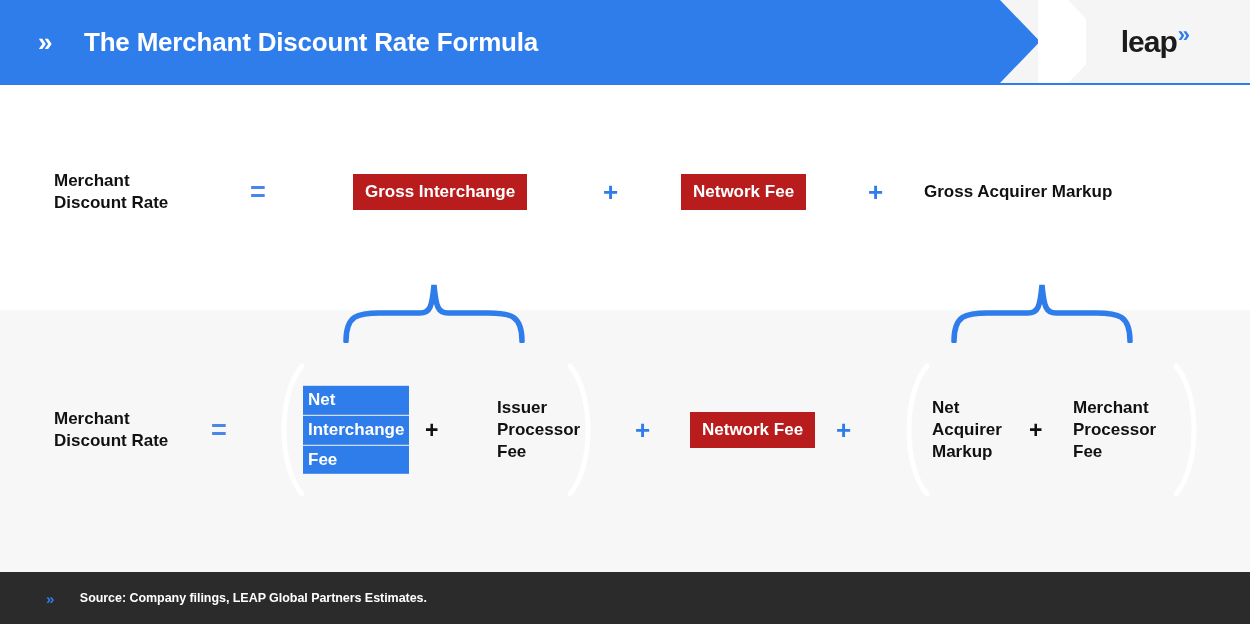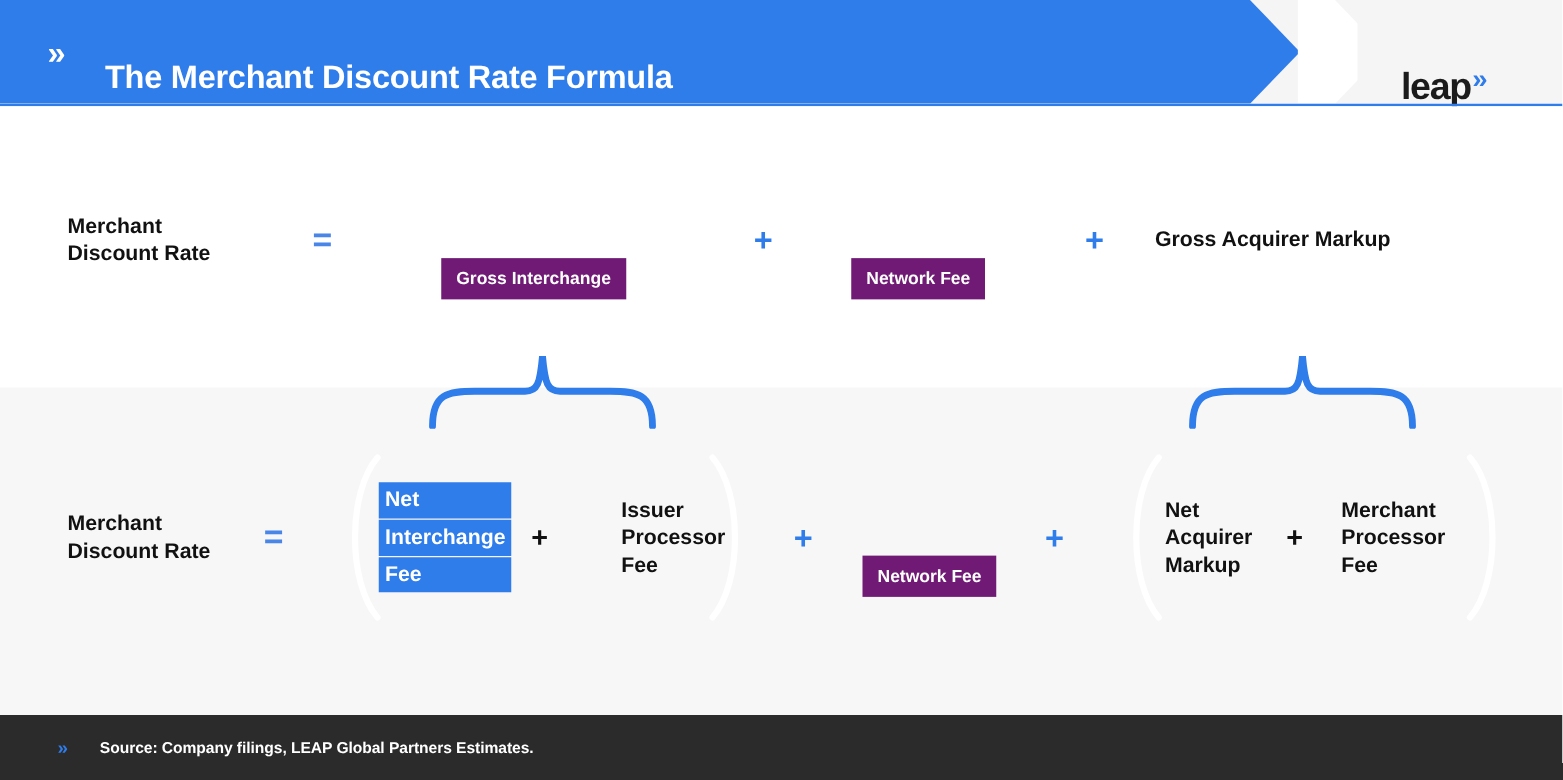--- a/index.html
+++ b/index.html
@@ -28,25 +28,24 @@
   }
   .header-chevron {
     position: absolute; left: 38px; top: 50%; transform: translateY(-50%);
     color: #ffffff; font-size: 26px; font-weight: 700; letter-spacing: -2px;
     line-height: 1;
   }
   .header-title {
     position: absolute; left: 84px; top: 50%; transform: translateY(-50%);
     color: #ffffff; font-size: 26px; font-weight: 700; letter-spacing: -0.2px;
     white-space: nowrap;
-    margin-top: 20px;
   }
   .logo {
     position: absolute; right: 62px; top: 50%; transform: translateY(-50%);
-    display: flex; align-items: flex-start; line-height: 1; margin-top: 28px;
+    display: flex; align-items: flex-start; line-height: 1;
   }
   .logo-word { color: #1b1b1b; font-size: 30px; font-weight: 700; letter-spacing: -1px; }
   .logo-mark {
     color: #2f7ceb; font-size: 22px; font-weight: 700;
     margin-left: 1px; margin-top: -3px; letter-spacing: -2px;
   }
   .header-underline {
     position: absolute; left: 0; top: 83px; width: 1250px; height: 2px;
     background: #2f7ceb;
   }
@@ -75,23 +74,23 @@
     line-height: 1;
   }
   .r1-eq { left: 250px; top: 50%; transform: translateY(-50%); }
   .plus {
     position: absolute; color: #2f7ceb; font-size: 26px; font-weight: 700; line-height: 1;
   }
   .r1-p1 { left: 603px; top: 50%; transform: translateY(-50%); }
   .r1-p2 { left: 868px; top: 50%; transform: translateY(-50%); }
 
   .hl-box {
-    position: absolute; background: #701a75; color: #ffffff;
-    font-size: 14px; font-weight: 700; line-height: 1;
-    padding: 9px 12px 10px 12px; white-space: nowrap; margin-top: 31px;
+    position: absolute; background: #b91c1c; color: #ffffff;
+    font-size: 17px; font-weight: 700; line-height: 1;
+    padding: 9px 12px 10px 12px; white-space: nowrap;
   }
   .r1-gi { left: 353px; top: 50%; transform: translateY(-50%); }
   .r1-nf { left: 681px; top: 50%; transform: translateY(-50%); }
 
   .plain {
     position: absolute; color: #111111; font-size: 17px; font-weight: 700;
     line-height: 1.28; white-space: pre-line;
   }
   .r1-gam { left: 924px; top: 50%; transform: translateY(-50%); }
 

